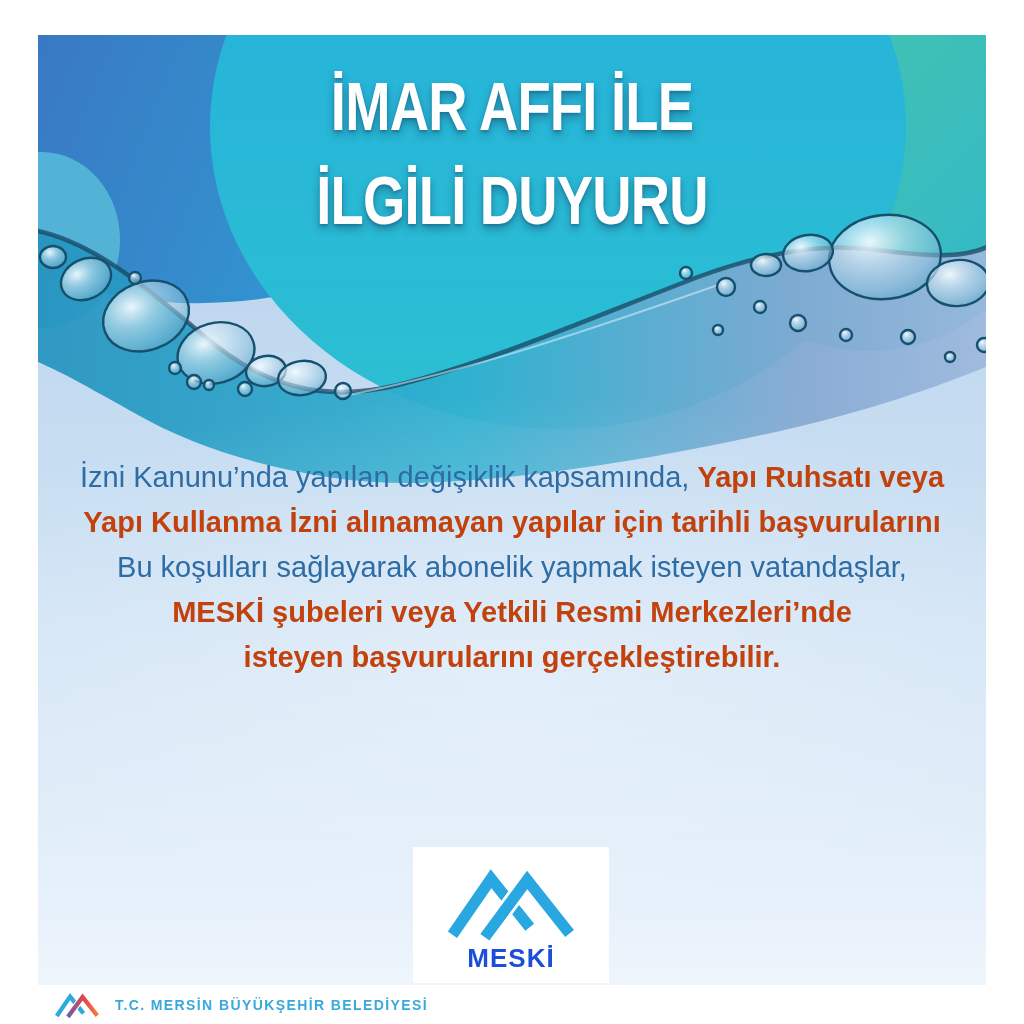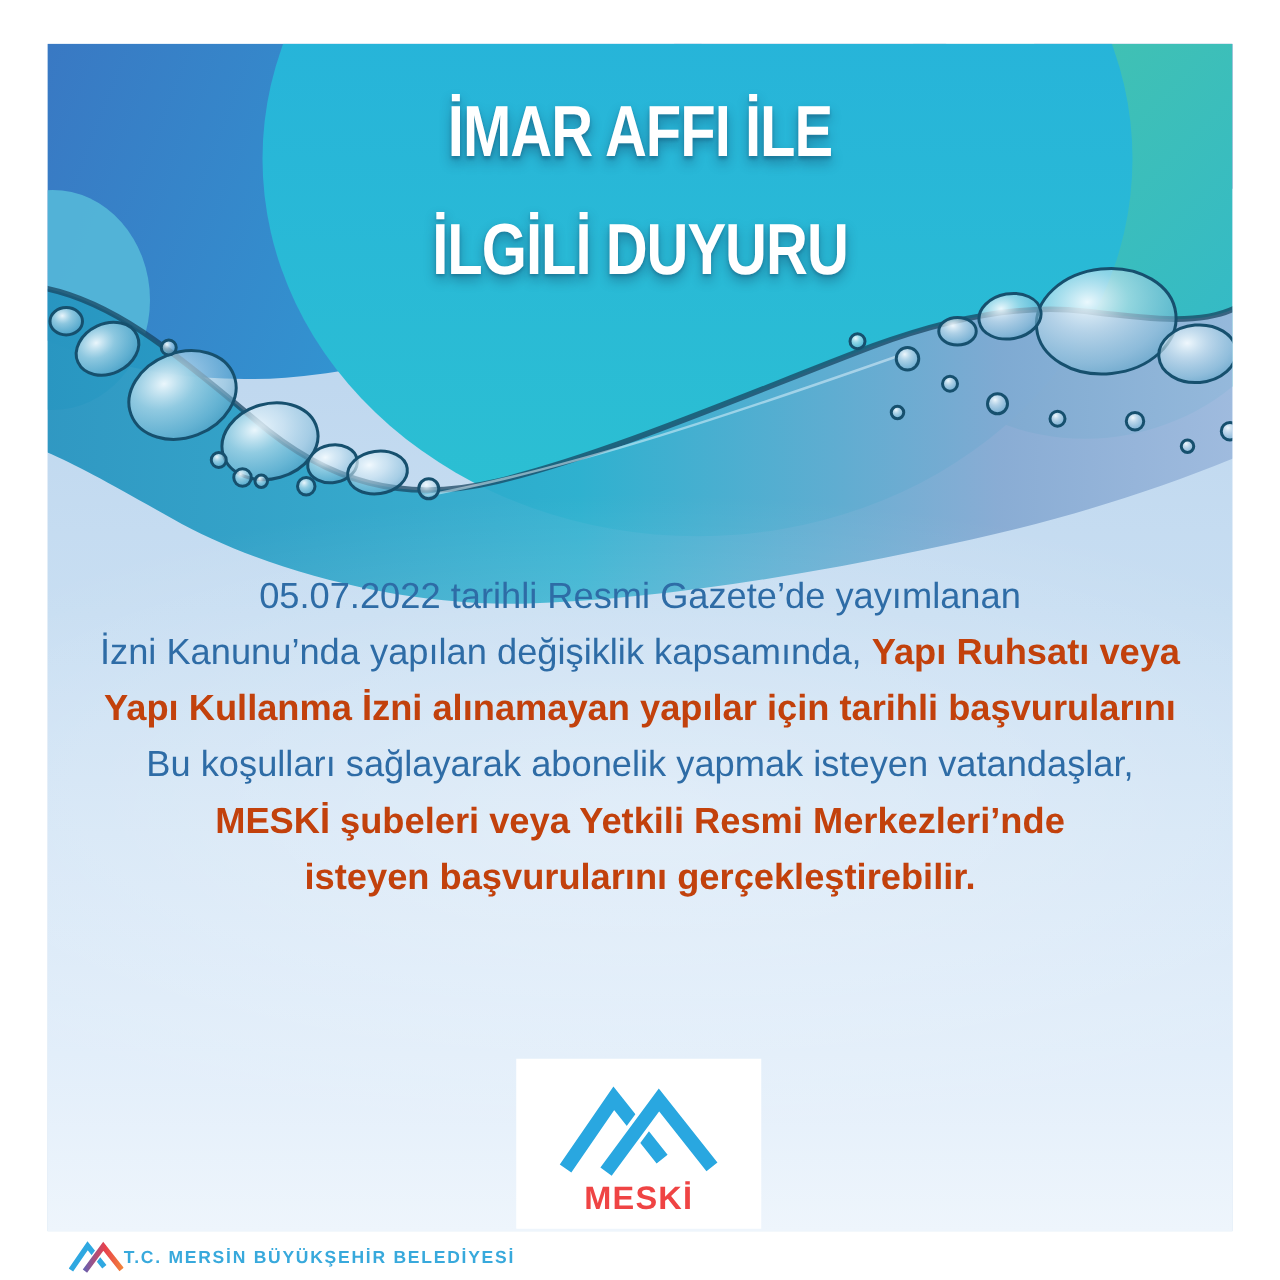--- a/index.html
+++ b/index.html
@@ -8,46 +8,46 @@
     font-family:"Liberation Sans", sans-serif;
   }
   .poster{
     position:absolute;left:38px;top:35px;width:948px;height:950px;overflow:hidden;
     background:#cfe2f4;
   }
   .art{position:absolute;left:0;top:0;width:948px;height:950px;display:block;}
   
   .title{
     position:absolute;left:0;top:24px;width:100%;text-align:center;
-    color:#ffffff;font-weight:bold;font-size:58px;line-height:94px;letter-spacing:-1px;
+    color:#ffffff;font-weight:bold;font-size:68px;line-height:94px;letter-spacing:-1px;
     text-shadow:0 5px 10px rgba(15,45,80,.38), 0 2px 3px rgba(15,45,80,.28);
   }
   .t-line{display:block;transform:scaleX(.8);transform-origin:50% 50%;white-space:nowrap;}
   
   .bodytext{
     position:absolute;left:0;top:420px;width:100%;text-align:center;
     font-size:29px;line-height:45px;color:#2e6ca6;
   }
   .bodytext .para{margin:0;}
   .bodytext .para + .para{}
   .line{white-space:nowrap;}
   .seg-bold{font-weight:bold;color:#c2410c;}
   
   .logo-box{
     position:absolute;left:375px;bottom:2px;width:196px;height:136px;background:#ffffff;
     display:flex;flex-direction:column;align-items:center;justify-content:flex-end;
   }
   .logo-m{display:block;margin-bottom:2px;}
   .logo-label{
-    color:#ef4444;font-weight:bold;font-size:26px;letter-spacing:1px;line-height:30px;
+    color:#1d4ed8;font-weight:bold;font-size:26px;letter-spacing:1px;line-height:30px;
     margin-bottom:10px;
   }
   
   .footer-bar{
-    position:absolute;left:55px;top:985px;height:39px;display:flex;align-items:center;gap:0;
+    position:absolute;left:55px;top:985px;height:39px;display:flex;align-items:center;gap:16px;
   }
   .footer-label{
     color:#38a9dc;font-weight:bold;font-size:14px;letter-spacing:1.4px;white-space:nowrap;
   }
 </style>
 </head>
 <body>
 
 <div class="canvas">
   <div class="poster">
@@ -155,21 +155,20 @@
       <ellipse cx="474" cy="620" rx="700" ry="260" fill="url(#glow)"></ellipse>
     </svg>
 
     <div class="title">
       <span class="t-line">İMAR AFFI İLE</span>
       <span class="t-line">İLGİLİ DUYURU</span>
     </div>
 
     <div class="bodytext">
       <div class="para">
-        <div class="line"><span>05.07.2022 tarihli Resmi Gazete’de yayımlanan</span><span class="seg-bold"></span></div>
         <div class="line"><span>İzni Kanunu’nda yapılan değişiklik kapsamında, </span><span class="seg-bold">Yapı Ruhsatı veya</span></div>
         <div class="line"><span></span><span class="seg-bold">Yapı Kullanma İzni alınamayan yapılar için tarihli başvurularını</span></div>
       </div>
       <div class="para">
         <div class="line"><span>Bu koşulları sağlayarak abonelik yapmak isteyen vatandaşlar,</span><span class="seg-bold"></span></div>
         <div class="line"><span></span><span class="seg-bold">MESKİ şubeleri veya Yetkili Resmi Merkezleri’nde</span></div>
         <div class="line"><span></span><span class="seg-bold">isteyen başvurularını gerçekleştirebilir.</span></div>
       </div>
     </div>
 

